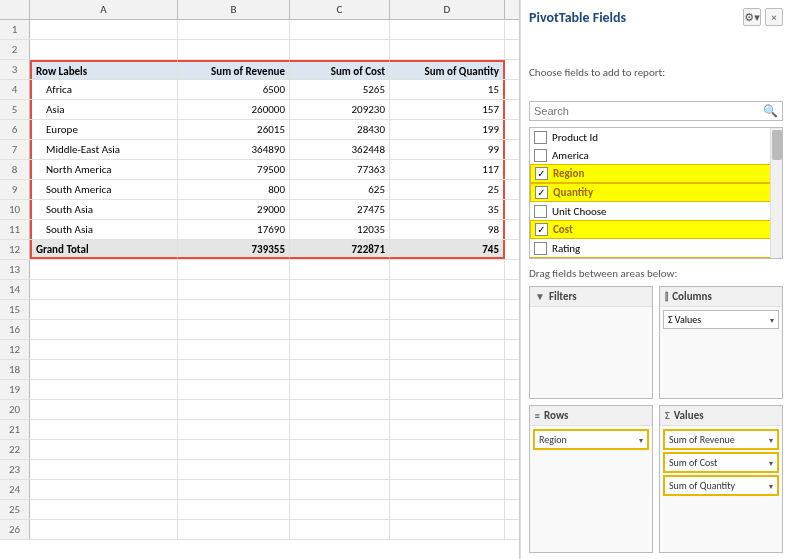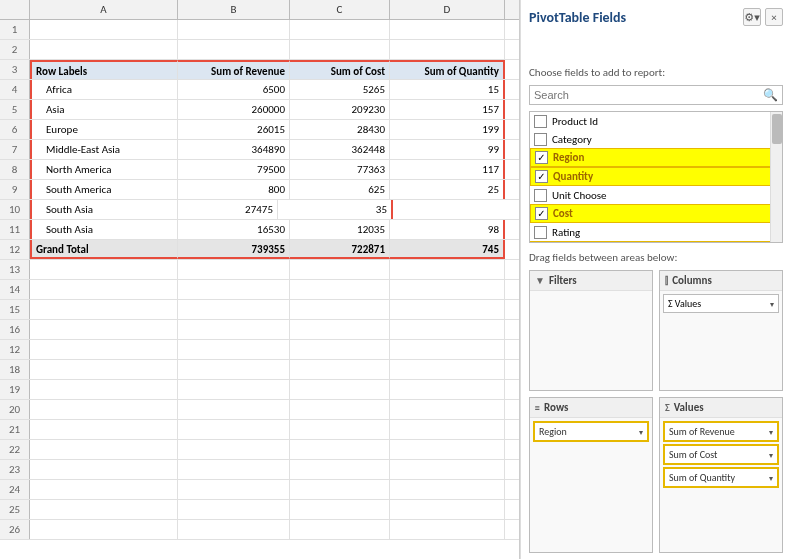--- a/index.html
+++ b/index.html
@@ -152,20 +152,21 @@
     }
 
     
     .search-box {
       display: flex;
       align-items: center;
       border: 1px solid #bbb;
       padding: 2px 4px;
       margin-bottom: 6px;
       background: #fff;
+      margin-top: 16px;
     }
     .search-input {
       flex: 1;
       border: none;
       outline: none;
       font-size: 11px;
     }
     .search-icon {
       font-size: 12px;
       color: #888;
@@ -383,27 +384,28 @@
       <div class="sheet-row pivot-data-row">
         <div class="row-num">9</div>
         <div class="cell cell-a" style="border-left: 2px solid rgb(231, 76, 60);">South America</div>
         <div class="cell cell-b">800</div>
         <div class="cell cell-c">625</div>
         <div class="cell cell-d" style="border-right: 2px solid rgb(231, 76, 60);">25</div>
       </div>
       <div class="sheet-row pivot-data-row">
         <div class="row-num">10</div>
         <div class="cell cell-a" style="border-left: 2px solid rgb(231, 76, 60);">South Asia</div>
+        <div class="cell cell-b">29000</div>
         <div class="cell cell-c">27475</div>
         <div class="cell cell-d" style="border-right: 2px solid rgb(231, 76, 60);">35</div>
       </div>
       <div class="sheet-row pivot-data-row">
         <div class="row-num">11</div>
         <div class="cell cell-a" style="border-left: 2px solid rgb(231, 76, 60);">South Asia</div>
-        <div class="cell cell-b">16530</div>
+        <div class="cell cell-b">17690</div>
         <div class="cell cell-c">12035</div>
         <div class="cell cell-d" style="border-right: 2px solid rgb(231, 76, 60);">98</div>
       </div>
       <div class="sheet-row pivot-grand-row">
         <div class="row-num">12</div>
         <div class="cell cell-a" style="border-left: 2px solid rgb(231, 76, 60); border-bottom: 2px solid rgb(231, 76, 60);">Grand Total</div>
         <div class="cell cell-b" style="border-bottom: 2px solid rgb(231, 76, 60);">739355</div>
         <div class="cell cell-c" style="border-bottom: 2px solid rgb(231, 76, 60);">722871</div>
         <div class="cell cell-d" style="border-right: 2px solid rgb(231, 76, 60); border-bottom: 2px solid rgb(231, 76, 60);">745</div>
       </div>
@@ -525,21 +527,21 @@
     <span class="search-icon">🔍</span>
   </div>
 
   <div class="fields-list" id="fields-list-container">
     <div class="field-item">
         <div class="field-checkbox"></div>
         <span class="field-label">Product Id</span>
       </div>
       <div class="field-item">
         <div class="field-checkbox"></div>
-        <span class="field-label">Category</span>
+        <span class="field-label">America</span>
       </div>
       <div class="field-item field-highlighted">
         <div class="field-checkbox checked"></div>
         <span class="field-label bold-yellow">Region</span>
       </div>
       <div class="field-item field-highlighted">
         <div class="field-checkbox checked"></div>
         <span class="field-label bold-yellow">Quantity</span>
       </div>
       <div class="field-item">

